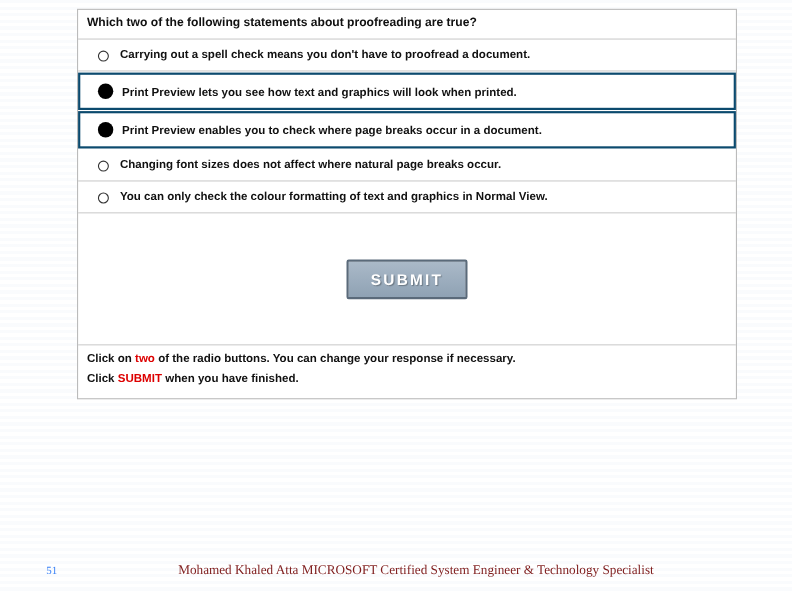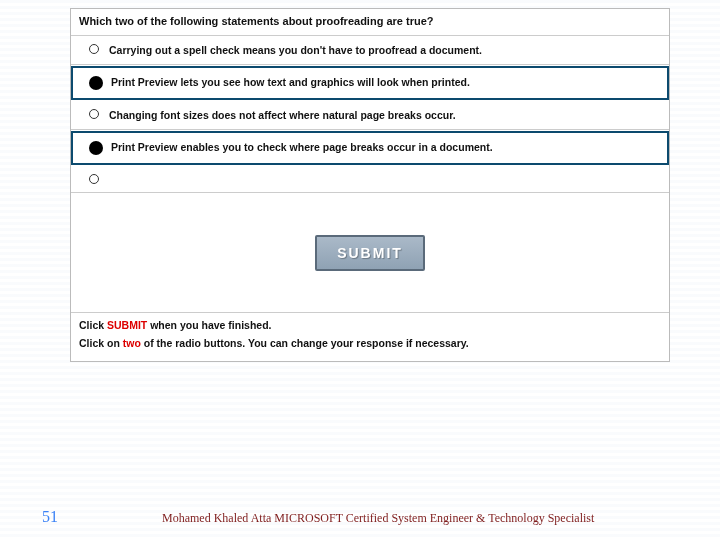--- a/index.html
+++ b/index.html
@@ -32,21 +32,21 @@
   .question {
     padding: 6px 8px 8px 8px;
     border-bottom: 1px solid #ccc;
     font-size: 11px;
     font-weight: bold;
     color: #111;
   }
   .question .kw { font-weight: bold; }
   .opt-row {
     display: flex;
-    align-items: flex-start;
+    align-items: flex-end;
     padding: 8px 8px;
     border-bottom: 1px solid #ccc;
   }
   .opt-row.highlight {
     border: 2px solid #0c4a6e;
     margin: 1px 0;
   }
   .radio-cell {
     width: 30px;
     display: flex;
@@ -99,21 +99,21 @@
   .instructions .kw-red { color: #d00; font-weight: bold; }
   .footer {
     position: absolute;
     bottom: 14px;
     left: 0; right: 0;
     display: flex;
     align-items: baseline;
     padding: 0 30px 0 42px;
   }
   .page-num {
-    font-size: 16px;
+    font-size: 10px;
     font-family: "Times New Roman", serif;
     color: #3b82f6;
     width: 80px;
     margin-top: 26px;
   }
   .footer-text {
     font-size: 12px;
     font-family: "Times New Roman", serif;
     color: #7f1d1d;
     flex: 1;
@@ -139,50 +139,51 @@
     <div class="opt-text">Carrying out a spell check means you don't have to proofread a document.</div>
   </div>
 
   <div class="opt-row highlight">
     <div class="radio-cell">
       <div class="radio-filled"></div>
     </div>
     <div class="opt-text">Print Preview lets you see how text and graphics will look when printed.</div>
   </div>
 
-  <div class="opt-row">
-    <div class="radio-cell">
-      <div class="radio-empty"></div>
-    </div>
-    <div class="opt-text">Changing font sizes does not affect where natural page breaks occur.</div>
-  </div>
-
   <div class="opt-row highlight">
     <div class="radio-cell">
       <div class="radio-filled"></div>
     </div>
     <div class="opt-text">Print Preview enables you to check where page breaks occur in a document.</div>
   </div>
 
   <div class="opt-row">
     <div class="radio-cell">
       <div class="radio-empty"></div>
     </div>
+    <div class="opt-text">Changing font sizes does not affect where natural page breaks occur.</div>
+  </div>
+
+  <div class="opt-row">
+    <div class="radio-cell">
+      <div class="radio-empty"></div>
+    </div>
+    <div class="opt-text">You can only check the colour formatting of text and graphics in Normal View.</div>
   </div>
 
   <div class="submit-area">
     <button class="submit-btn">SUBMIT</button>
   </div>
 
   <div class="instructions">
     <div class="line">
-      <span>Click </span><span class="kw-red">SUBMIT</span><span> when you have finished.</span>
+      <span>Click on </span><span class="kw-red">two</span><span> of the radio buttons. You can change your response if necessary.</span>
     </div>
     <div class="line">
-      <span>Click on </span><span class="kw-red">two</span><span> of the radio buttons. You can change your response if necessary.</span>
+      <span>Click </span><span class="kw-red">SUBMIT</span><span> when you have finished.</span>
     </div>
   </div>
 
 </div>
 
 <div class="footer">
   <div class="page-num">51</div>
   <div class="footer-text">Mohamed Khaled Atta MICROSOFT Certified System Engineer &amp; Technology Specialist</div>
 </div>
 

